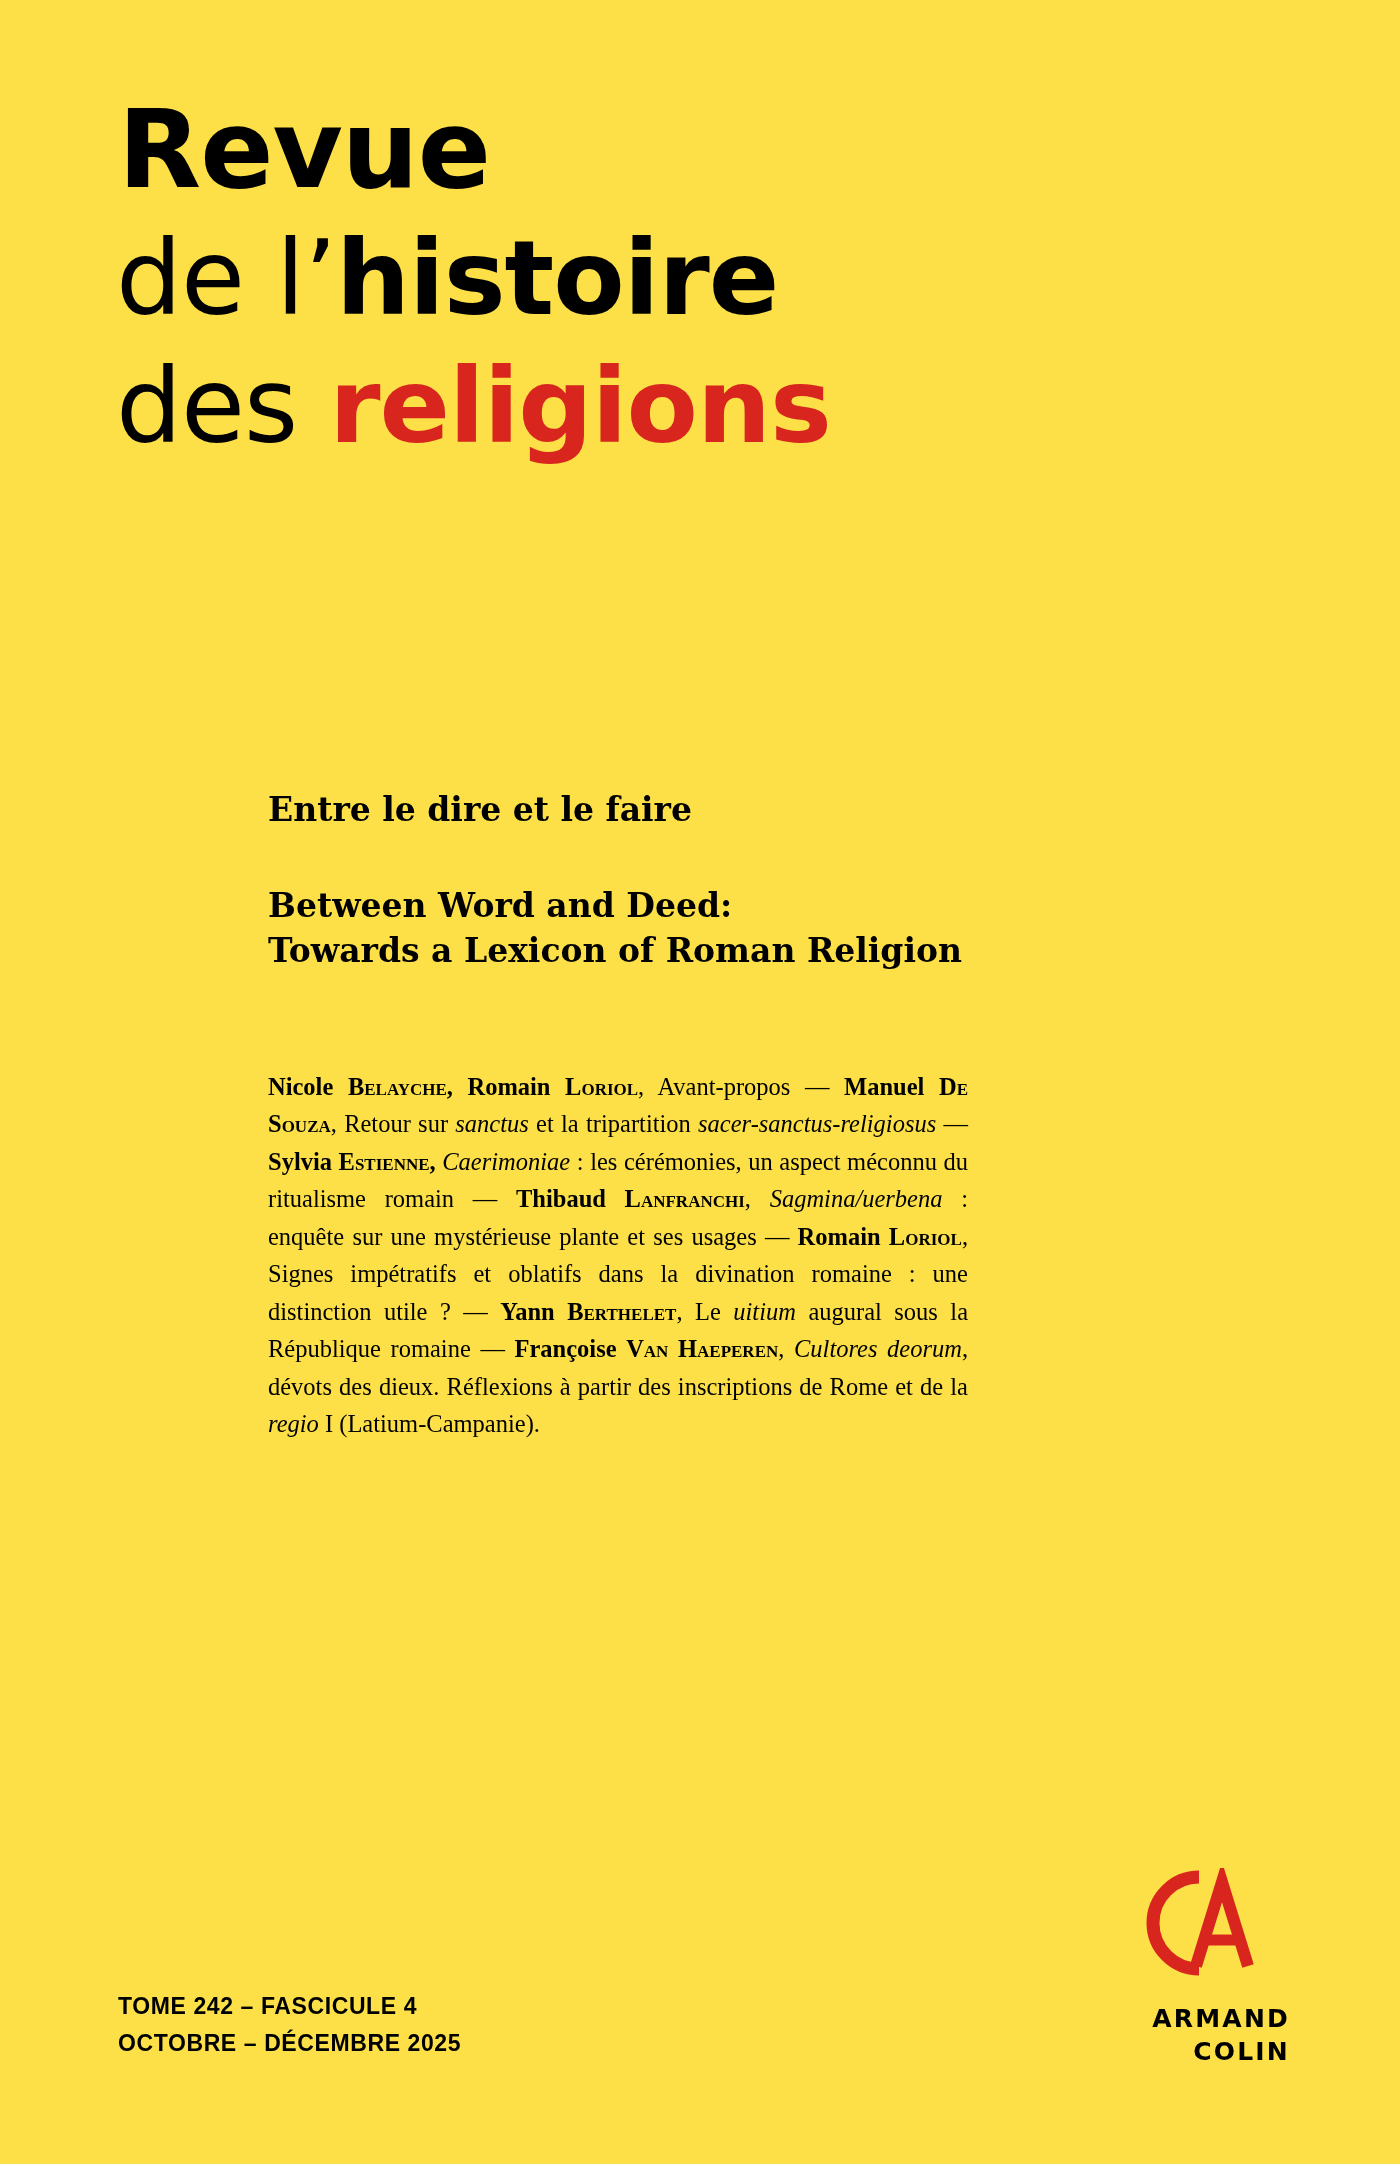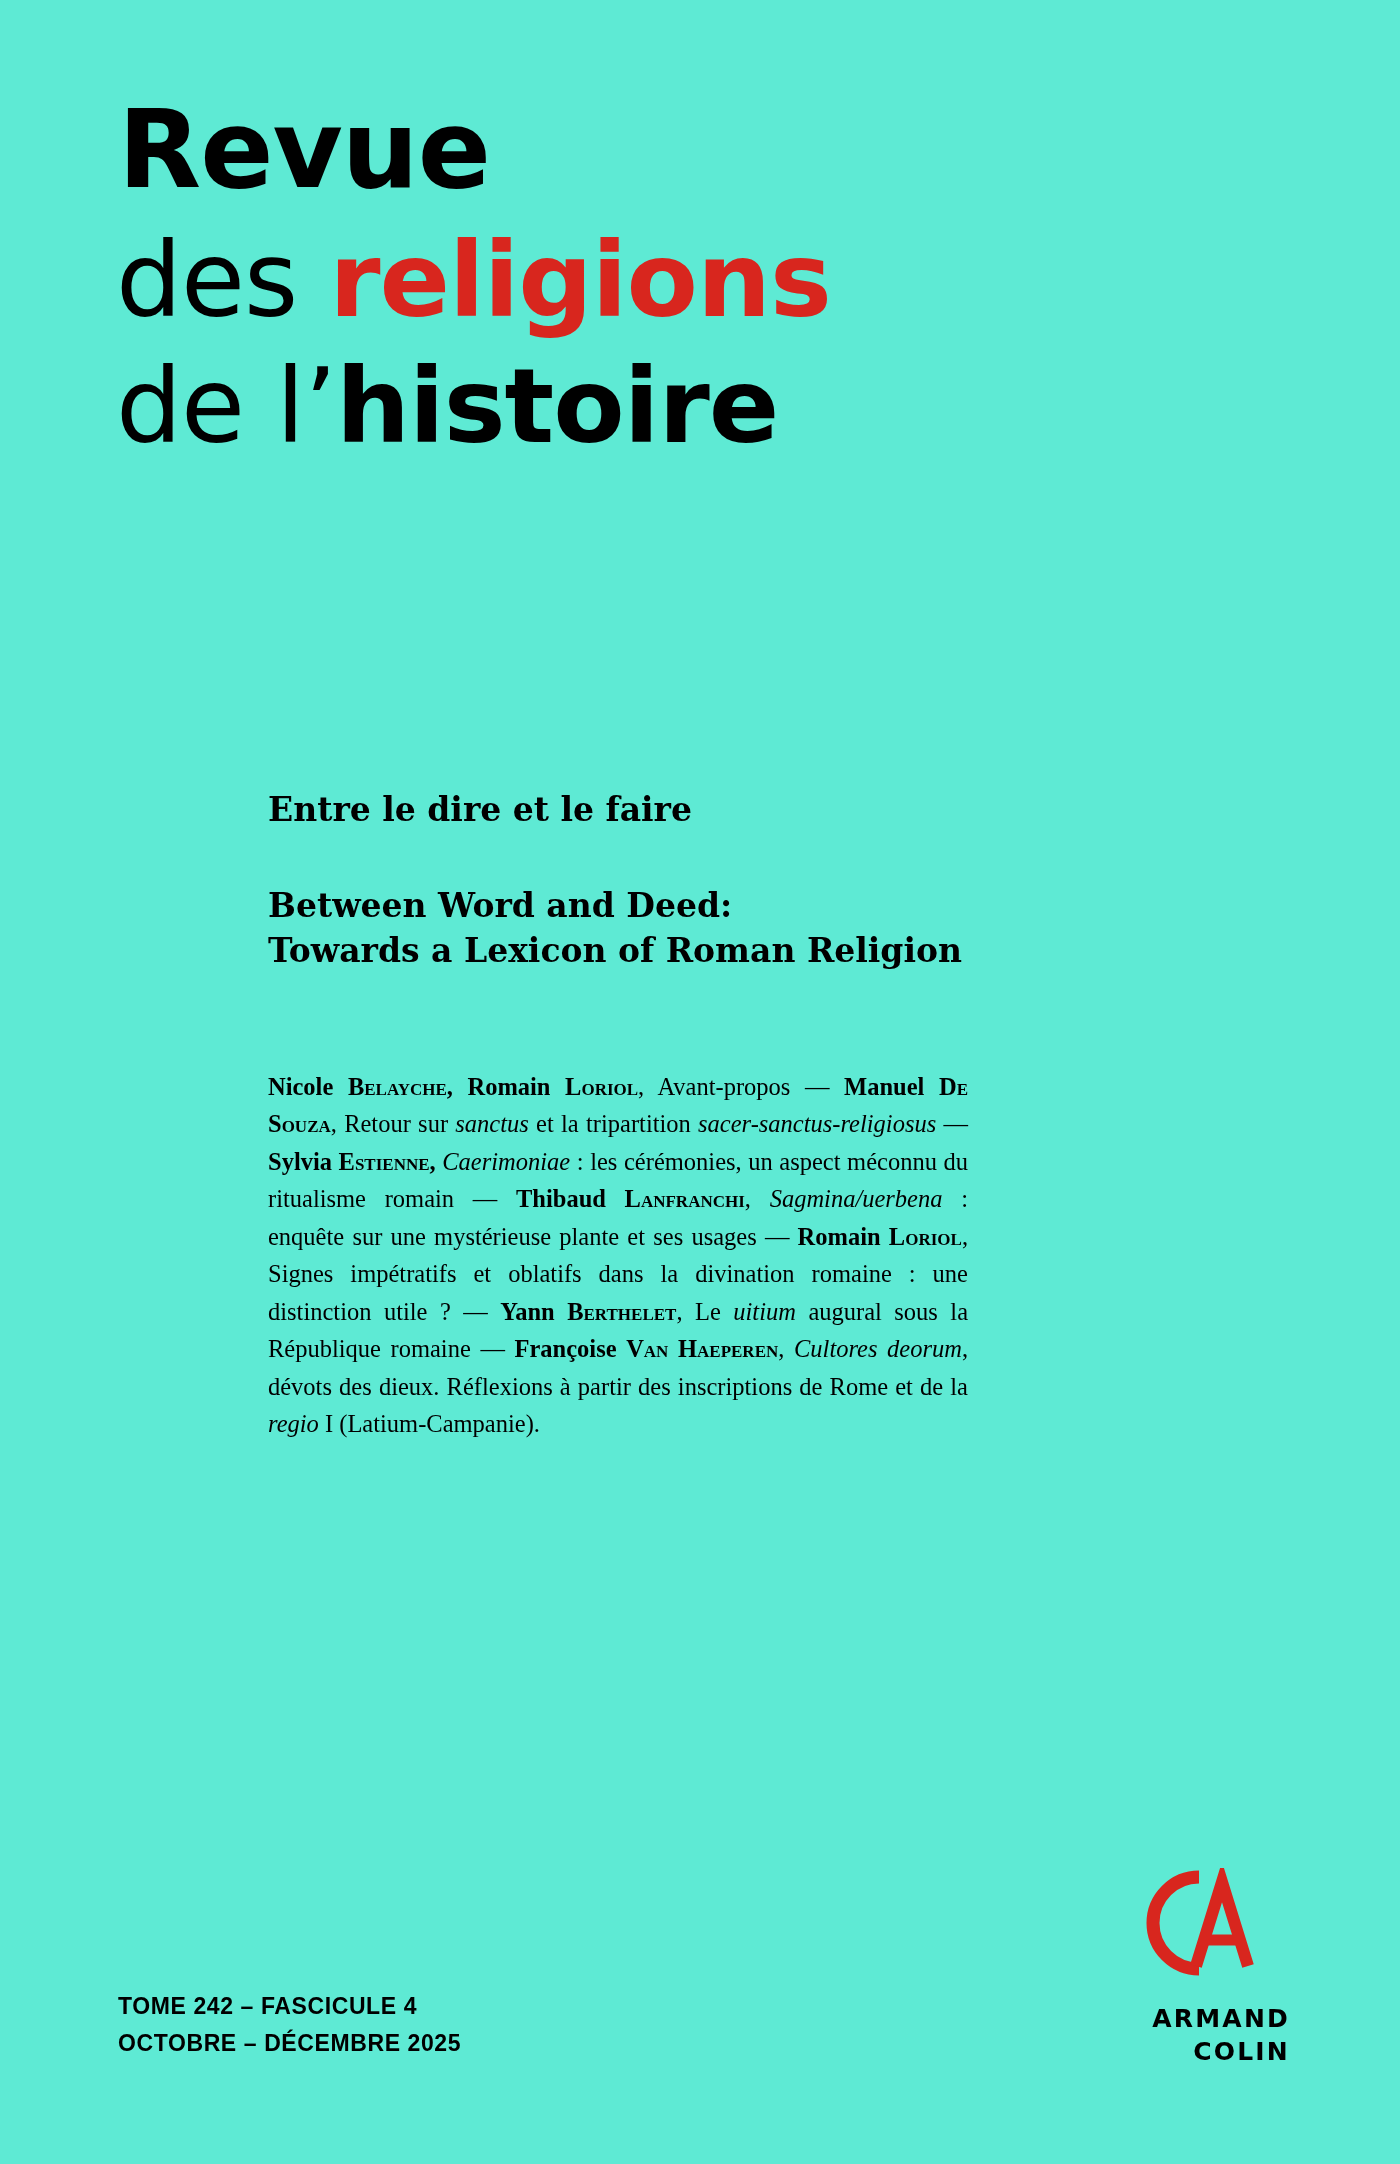--- a/index.html
+++ b/index.html
@@ -11,21 +11,21 @@
     width: 1400px;
     height: 2164px;
     position: relative;
     font-family: "Liberation Serif", serif;
     overflow: hidden;
   }
 
   .page {
     position: absolute;
     inset: 0;
-    background: #5eead4;
+    background: #fde047;
   }
 
   
   .masthead {
     position: absolute;
     left: 116px;
     top: 96px;
     width: 1010px;
   }
   .mast-line {
@@ -139,25 +139,25 @@
 </style>
 </head>
 <body>
 
 <div class="page">
 
   <div class="masthead">
     <div class="mast-line mast-line-1">
       <span>Revue</span>
     </div>
+    <div class="mast-line mast-line-2">
+      <span class="light">de l’</span><span>histoire</span>
+    </div>
     <div class="mast-line mast-line-3">
       <span class="light">des </span><span class="mast-red">religions</span>
-    </div>
-    <div class="mast-line mast-line-2">
-      <span class="light">de l’</span><span>histoire</span>
     </div>
   </div>
 
   <div class="titles">
     <div class="title-fr">
       <div>Entre le dire et le faire</div>
     </div>
     <div class="title-en">
       <div>Between Word and Deed:</div>
       <div class="title-en-line2">Towards a Lexicon of Roman Religion</div>

